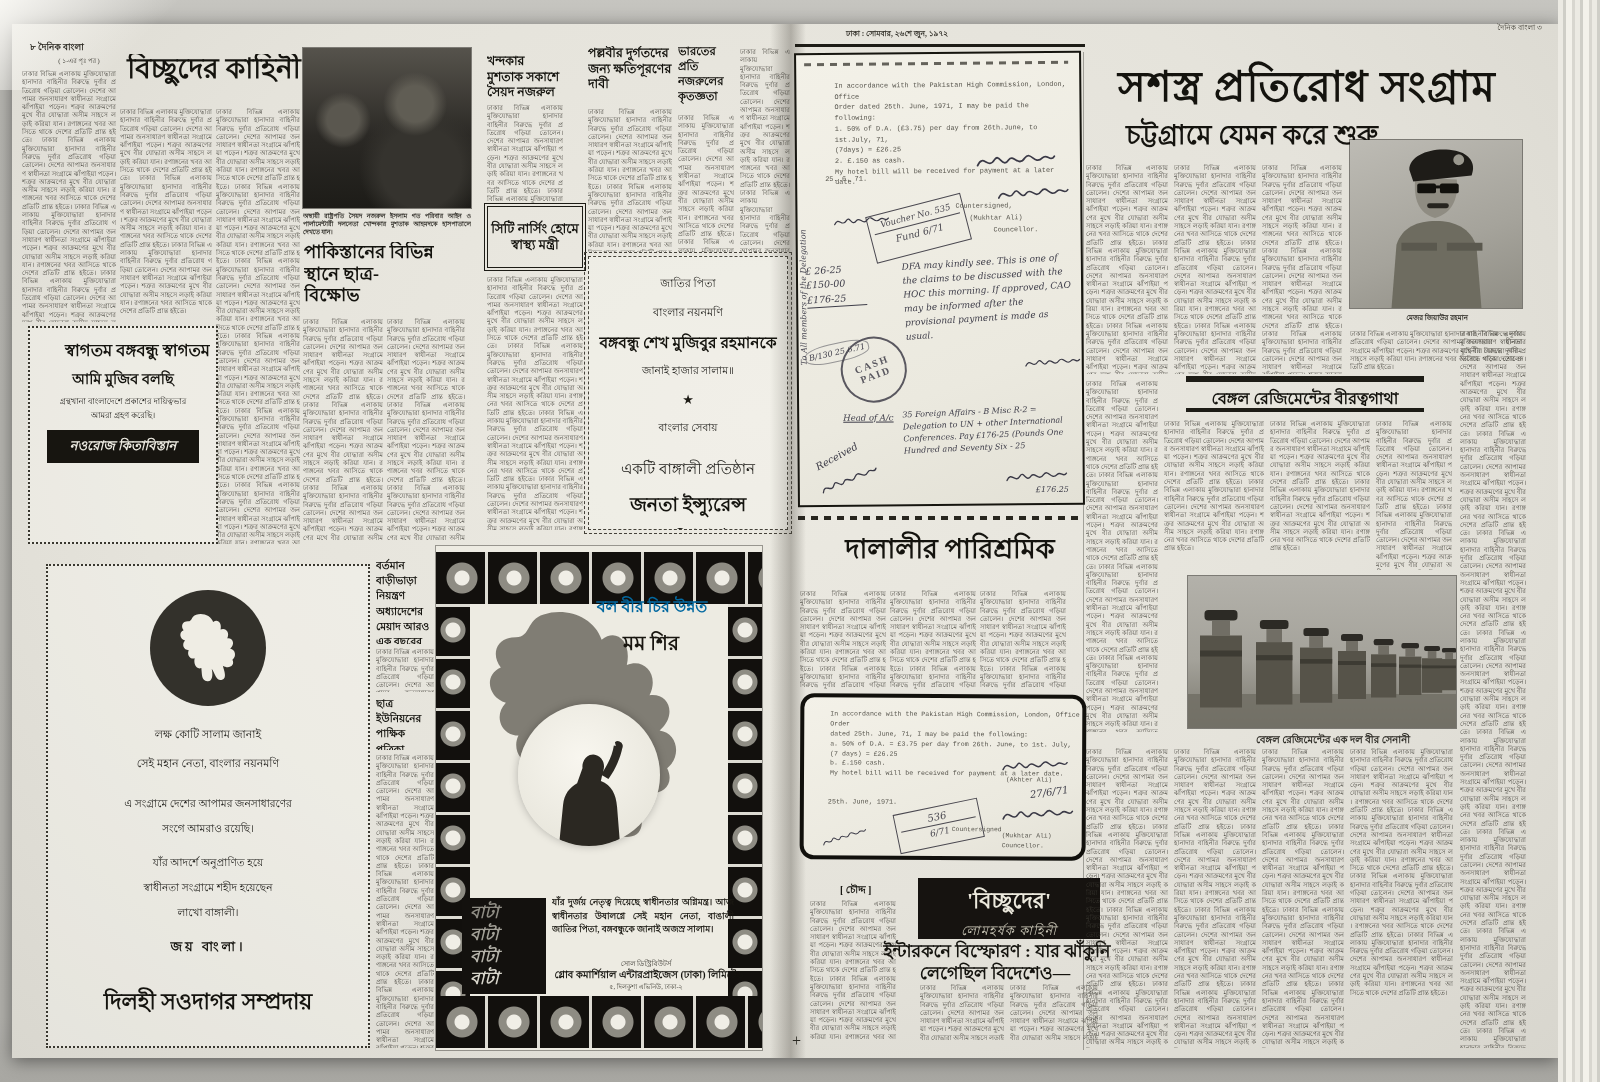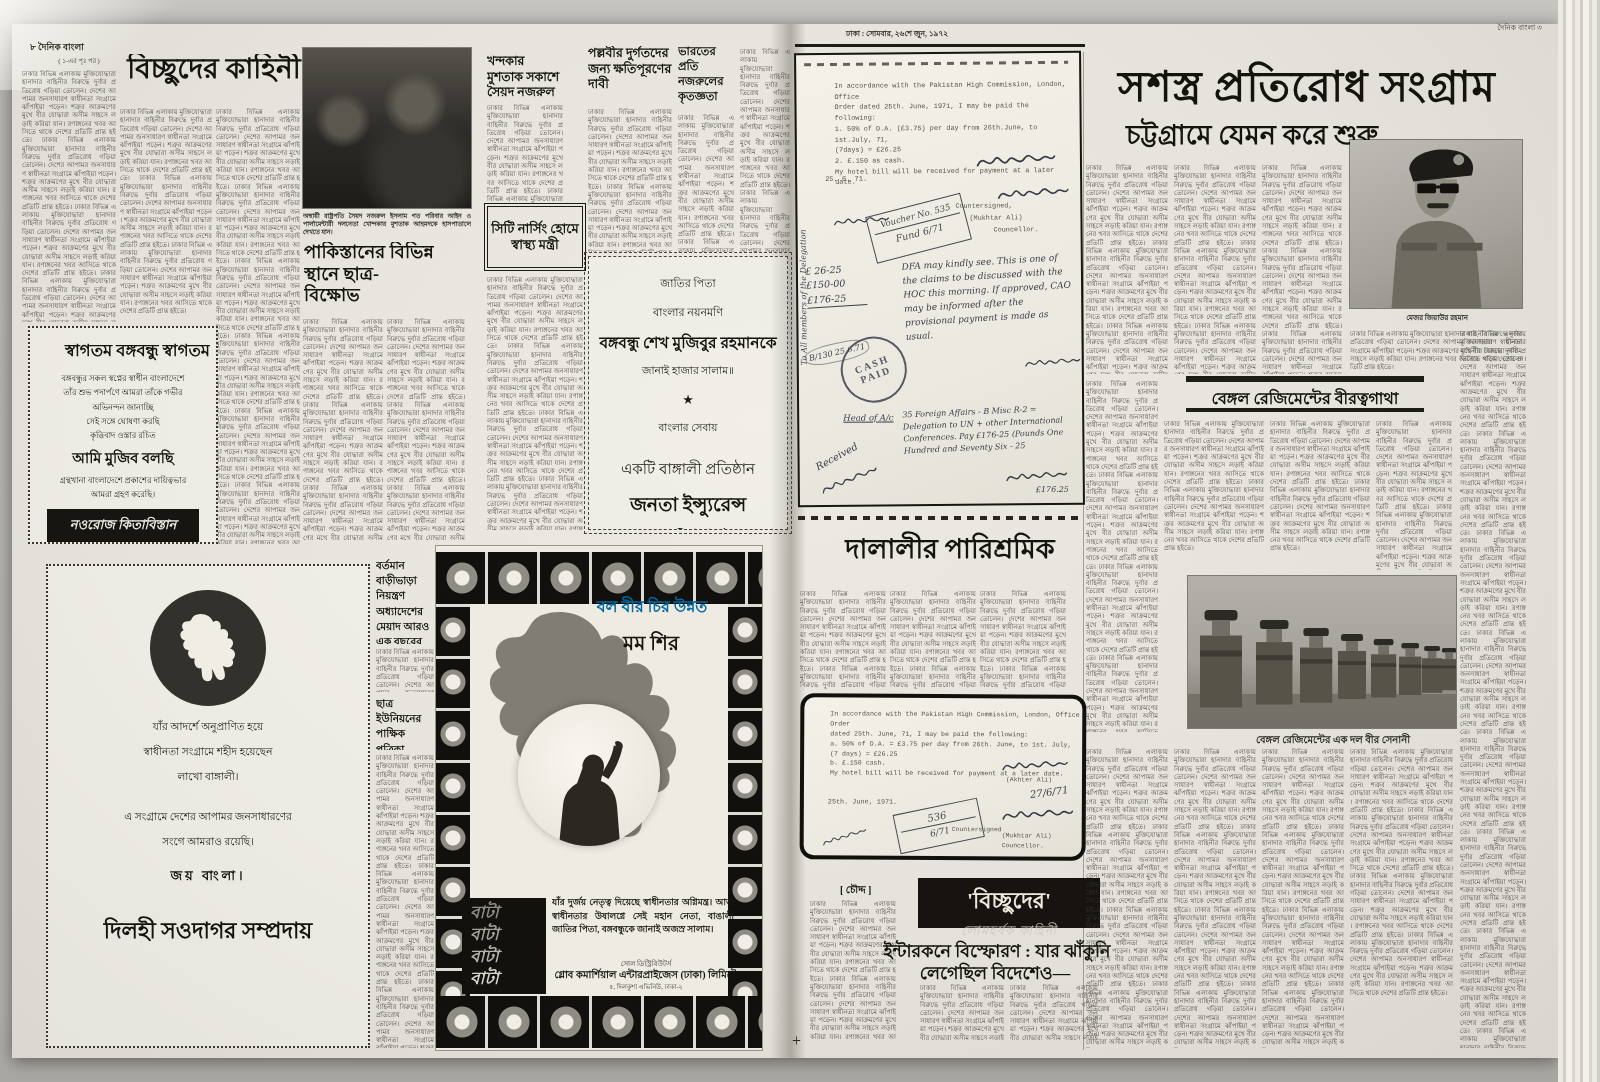--- a/index.html
+++ b/index.html
@@ -120,43 +120,40 @@
     <div style="font-size:13px;margin-top:12px;color:#1d1b15;">★</div>
     <div style="font-size:10.5px;margin-top:12px;">বাংলার সেবায়</div>
     <div style="font-size:15px;margin-top:20px;">একটি বাঙ্গালী প্রতিষ্ঠান</div>
     <div class="hl" style="font-size:19px;margin-top:8px;">জনতা ইন্স্যুরেন্স</div>
     <div class="hl" style="font-size:14px;margin-top:4px;">কোম্পানী লিমিটেড</div>
 
   </div>
 
   <div class="abs adbox" style="left:28px;top:326px;width:190px;height:218px;text-align:center;padding:10px 6px;">
     <div class="hl" style="font-size:16.5px;text-align:right;">স্বাগতম বঙ্গবন্ধু স্বাগতম</div>
-    <div style="font-size:8.2px;line-height:1.75;margin-top:7px;white-space:pre-line;">বঙ্গবন্ধুর সকল স্বপ্নের স্বাধীন বাংলাদেশে
-তাঁর শুভ পদার্পণে আমরা তাঁকে গভীর
-অভিনন্দন জানাচ্ছি
-সেই সঙ্গে ঘোষণা করছি
-কৃত্তিবাদ ওস্তার রচিত</div>
     <div class="hl" style="font-size:14.5px;margin-top:3px;">আমি মুজিব বলছি</div>
     <div style="font-size:8.2px;line-height:1.7;margin-top:3px;white-space:pre-line;">গ্রন্থখানা বাংলাদেশে প্রকাশের দায়িত্বভার
 আমরা গ্রহণ করেছি।</div>
     <div style="background:#171510;color:#efede4;font-style:italic;font-weight:bold;font-size:13px;width:152px;margin:7px auto 0;padding:6px 12px;">নওরোজ কিতাবিস্তান</div>
 
   </div>
 
   <div class="abs adbox" style="left:46px;top:564px;width:324px;height:484px;text-align:center;padding:20px 10px;">
     <div style="width:116px;height:116px;border-radius:50%;background:radial-gradient(circle,#33312b 0 96%,#21201b 100%);margin:4px auto 0;display:flex;align-items:center;justify-content:center;">
       <svg viewBox="0 0 100 100" width="74" height="74" style="color:#efede4;">
           <use href="#bdmap"></use>
         </svg>
     </div>
+    <div style="font-size:11px;line-height:2.6;margin-top:14px;white-space:pre-line;">লক্ষ কোটি সালাম জানাই
+সেই মহান নেতা, বাংলার নয়নমণি</div>
+    <div style="font-size:10.5px;line-height:2.4;margin-top:14px;white-space:pre-line;">এ সংগ্রামে দেশের আপামর জনসাধারণের
+সংগে আমরাও রয়েছি।</div>
     <div style="font-size:10.5px;line-height:2.4;margin-top:8px;white-space:pre-line;">যাঁর আদর্শে অনুপ্রাণিত হয়ে
 স্বাধীনতা সংগ্রামে শহীদ হয়েছেন
 লাখো বাঙ্গালী।</div>
-    <div style="font-size:10.5px;line-height:2.4;margin-top:14px;white-space:pre-line;">এ সংগ্রামে দেশের আপামর জনসাধারণের
-সংগে আমরাও রয়েছি।</div>
     <div class="hl" style="font-size:13px;margin-top:12px;letter-spacing:3px;">জয় বাংলা।</div>
     <div class="hl" style="font-size:22px;margin-top:26px;">দিলহী সওদাগর সম্প্রদায়</div>
 
   </div>
 
   <div class="abs hl" style="left:376px;top:558px;width:58px;height:86px;font-size:10.5px;line-height:1.45;">বর্তমান বাড়ীভাড়া নিয়ন্ত্রণ অধ্যাদেশের মেয়াদ আরও এক বছরের জন্য</div>
   <div class="abs tc" style="left:376px;top:648px;width:58px;height:44px;">ঢাকার বিভিন্ন এলাকায় মুক্তিযোদ্ধারা হানাদার বাহিনীর বিরুদ্ধে দুর্বার প্রতিরোধ গড়িয়া তোলেন। দেশের আপামর জনসাধারণ স্বাধীনতা সংগ্রামে ঝাঁপাইয়া পড়েন। শত্রুর আক্রমণের মুখে বীর যোদ্ধারা অসীম সাহসে লড়াই করিয়া যান। রণাঙ্গনের খবর আসিতে থাকে দেশের প্রতিটি প্রান্ত হইতে। </div>
   <div class="abs hl" style="left:376px;top:696px;width:58px;height:54px;font-size:10.5px;line-height:1.45;">ছাত্র ইউনিয়নের পাক্ষিক পত্রিকা প্রকাশের সিদ্ধান্ত</div>
   <div class="abs tc" style="left:376px;top:754px;width:58px;height:294px;">ঢাকার বিভিন্ন এলাকায় মুক্তিযোদ্ধারা হানাদার বাহিনীর বিরুদ্ধে দুর্বার প্রতিরোধ গড়িয়া তোলেন। দেশের আপামর জনসাধারণ স্বাধীনতা সংগ্রামে ঝাঁপাইয়া পড়েন। শত্রুর আক্রমণের মুখে বীর যোদ্ধারা অসীম সাহসে লড়াই করিয়া যান। রণাঙ্গনের খবর আসিতে থাকে দেশের প্রতিটি প্রান্ত হইতে। ঢাকার বিভিন্ন এলাকায় মুক্তিযোদ্ধারা হানাদার বাহিনীর বিরুদ্ধে দুর্বার প্রতিরোধ গড়িয়া তোলেন। দেশের আপামর জনসাধারণ স্বাধীনতা সংগ্রামে ঝাঁপাইয়া পড়েন। শত্রুর আক্রমণের মুখে বীর যোদ্ধারা অসীম সাহসে লড়াই করিয়া যান। রণাঙ্গনের খবর আসিতে থাকে দেশের প্রতিটি প্রান্ত হইতে। ঢাকার বিভিন্ন এলাকায় মুক্তিযোদ্ধারা হানাদার বাহিনীর বিরুদ্ধে দুর্বার প্রতিরোধ গড়িয়া তোলেন। দেশের আপামর জনসাধারণ স্বাধীনতা সংগ্রামে ঝাঁপাইয়া পড়েন। শত্রুর আক্রমণের মুখে বীর যোদ্ধারা অসীম সাহসে লড়াই করিয়া যান। রণাঙ্গনের খবর আসিতে থাকে দেশের প্রতিটি প্রান্ত হইতে। ঢাকার বিভিন্ন এলাকায় মুক্তিযোদ্ধারা হানাদার বাহিনীর বিরুদ্ধে দুর্বার প্রতিরোধ গড়িয়া তোলেন। দেশের আপামর জনসাধারণ স্বাধীনতা সংগ্রামে ঝাঁপাইয়া পড়েন। শত্রুর আক্রমণের মুখে বীর যোদ্ধারা অসীম সাহসে লড়াই করিয়া যান। রণাঙ্গনের খবর আসিতে থাকে দেশের প্রতিটি প্রান্ত হইতে। </div>
 
@@ -279,21 +276,21 @@
     <div class="abs typed" style="left:198px;top:134px;font-size:6.4px;">(Mukhtar Ali)</div>
     <div class="abs typed" style="left:198px;top:144px;font-size:6.4px;">Councellor.</div>
     <svg viewBox="0 0 100 30" width="46" height="16" class="abs sig" style="left:18px;top:132px;transform:rotate(-14deg);">
         <use href="#sigp"></use>
       </svg>
   </div>
 
   <div class="abs hl" style="left:840px;top:882px;width:64px;font-size:10px;">[ চৌদ্দ ]</div>
   <div class="abs tc" style="left:810px;top:900px;width:86px;height:140px;">ঢাকার বিভিন্ন এলাকায় মুক্তিযোদ্ধারা হানাদার বাহিনীর বিরুদ্ধে দুর্বার প্রতিরোধ গড়িয়া তোলেন। দেশের আপামর জনসাধারণ স্বাধীনতা সংগ্রামে ঝাঁপাইয়া পড়েন। শত্রুর আক্রমণের মুখে বীর যোদ্ধারা অসীম সাহসে লড়াই করিয়া যান। রণাঙ্গনের খবর আসিতে থাকে দেশের প্রতিটি প্রান্ত হইতে। ঢাকার বিভিন্ন এলাকায় মুক্তিযোদ্ধারা হানাদার বাহিনীর বিরুদ্ধে দুর্বার প্রতিরোধ গড়িয়া তোলেন। দেশের আপামর জনসাধারণ স্বাধীনতা সংগ্রামে ঝাঁপাইয়া পড়েন। শত্রুর আক্রমণের মুখে বীর যোদ্ধারা অসীম সাহসে লড়াই করিয়া যান। রণাঙ্গনের খবর আসিতে থাকে দেশের প্রতিটি প্রান্ত হইতে। </div>
 
-  <div class="abs banner ctr" style="left:918px;top:878px;width:182px;height:50px;padding-top:5px;">
+  <div class="abs banner ctr" style="left:918px;top:878px;width:182px;height:61px;padding-top:5px;">
     <div class="hl" style="font-size:22px;color:#ece9dd;">'বিচ্ছুদের'</div>
     <div style="font-size:13px;font-style:italic;color:#cdcaba;margin-top:1px;letter-spacing:1px;">লোমহর্ষক কাহিনী</div>
   </div>
   <div class="abs hl ctr" style="left:872px;top:938px;width:250px;font-size:17.5px;">ইন্টারকনে বিস্ফোরণ : যার ঝাঁকুনি</div>
   <div class="abs hl ctr" style="left:900px;top:960px;width:190px;font-size:17.5px;">লেগেছিল বিদেশেও—</div>
   <div class="abs tc" style="left:920px;top:984px;width:84px;height:56px;">ঢাকার বিভিন্ন এলাকায় মুক্তিযোদ্ধারা হানাদার বাহিনীর বিরুদ্ধে দুর্বার প্রতিরোধ গড়িয়া তোলেন। দেশের আপামর জনসাধারণ স্বাধীনতা সংগ্রামে ঝাঁপাইয়া পড়েন। শত্রুর আক্রমণের মুখে বীর যোদ্ধারা অসীম সাহসে লড়াই করিয়া যান। রণাঙ্গনের খবর আসিতে থাকে দেশের প্রতিটি প্রান্ত হইতে। </div>
   <div class="abs tc" style="left:1010px;top:984px;width:88px;height:56px;">ঢাকার বিভিন্ন এলাকায় মুক্তিযোদ্ধারা হানাদার বাহিনীর বিরুদ্ধে দুর্বার প্রতিরোধ গড়িয়া তোলেন। দেশের আপামর জনসাধারণ স্বাধীনতা সংগ্রামে ঝাঁপাইয়া পড়েন। শত্রুর আক্রমণের মুখে বীর যোদ্ধারা অসীম সাহসে লড়াই করিয়া যান। রণাঙ্গনের খবর আসিতে থাকে দেশের প্রতিটি প্রান্ত হইতে। </div>
   <div class="abs" style="left:792px;top:1032px;font-size:16px;color:#2b2a24;">+</div>
 
   <div class="abs hl ctr" style="left:1086px;top:54px;width:442px;height:62px;font-size:42px;letter-spacing:1px;">সশস্ত্র প্রতিরোধ সংগ্রাম</div>

